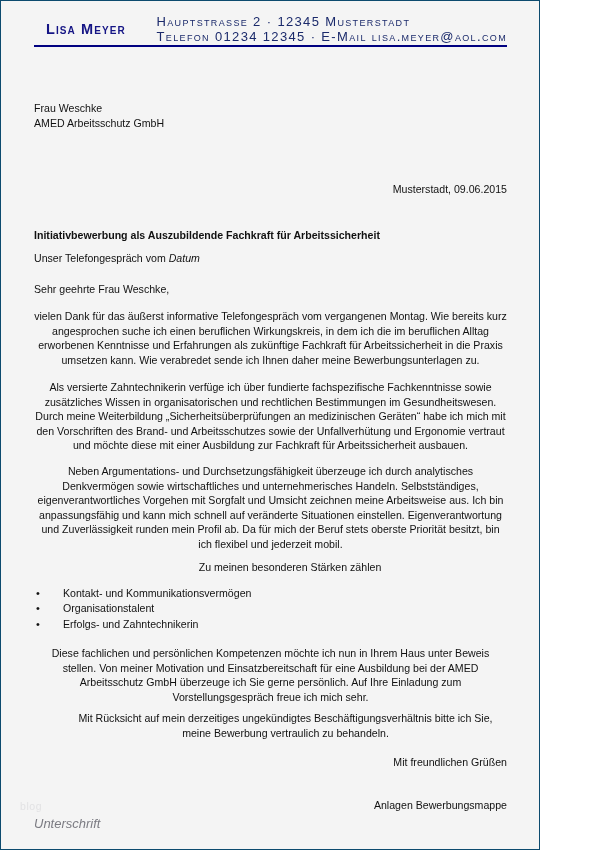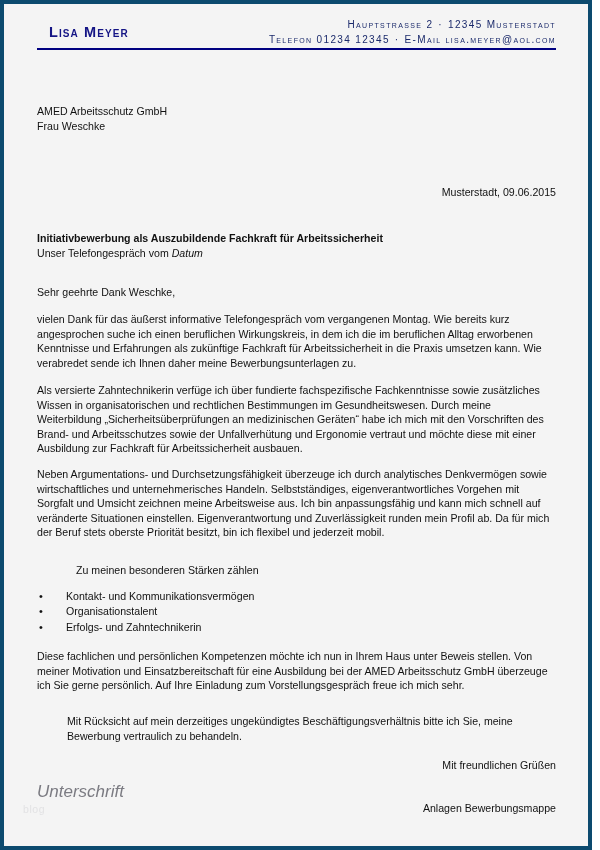--- a/index.html
+++ b/index.html
@@ -5,25 +5,25 @@
   html, body {
     margin: 0;
     padding: 0;
     background: #ffffff;
   }
   body {
     font-family: "Liberation Sans", sans-serif;
   }
   .page {
     position: relative;
-    width: 592px;
+    width: 540px;
     height: 850px;
     box-sizing: border-box;
     background: #f4f4f4;
-    border: 4px solid #0c4a6e;
+    border: 1px solid #0c4a6e;
     overflow: hidden;
   }
 
   
   .letterhead {
     position: absolute;
     left: 33px;
     right: 32px;
     top: 14px;
     height: 30px;
@@ -36,23 +36,23 @@
     font-weight: bold;
     font-size: 14.5px;
     letter-spacing: 1.1px;
     font-variant: small-caps;
     white-space: nowrap;
   }
   .contact-block {
     position: absolute;
     right: 0;
     top: 0;
-    text-align: right;
+    text-align: left;
     color: #1b2a6b;
-    font-size: 10px;
+    font-size: 13px;
     letter-spacing: 1.35px;
     font-variant: small-caps;
     line-height: 14.5px;
     white-space: nowrap;
   }
   .contact-line .sep {
     padding: 0 5px;
   }
   .rule {
     position: absolute;
@@ -84,28 +84,28 @@
 
   .dateline {
     top: 181px;
     text-align: right;
   }
 
   .subject { top: 227px; }
   .subject-main {
     font-weight: bold;
   }
-  .subject-sub { margin-top: 0px; }
+  .subject-sub { margin-top: 8px; }
   .subject-sub em {
     font-style: italic;
   }
 
   .salutation { top: 281px; }
 
-  .para { text-align: left; }
+  .para { text-align: center; }
   .para-1 { top: 308px; }
   .para-2 { top: 379px; }
   .para-3 { top: 463px; }
   .para-strengths-intro { top: 559px; margin-left: 39px; }
   .para-4 { top: 645px; }
   .para-5 { top: 710px; margin-left: 30px; }
   .closing { top: 754px; text-align: right; }
 
   
   .bullets {
@@ -123,24 +123,24 @@
     position: absolute;
     left: 2px;
     top: 0;
     font-size: 11px;
     line-height: 15.4px;
     color: #111111;
   }
 
   
   .signature {
-    top: 781px;
+    top: 816px;
     color: #7b7b82;
     font-style: italic;
-    font-size: 17px;
+    font-size: 13px;
   }
   .watermark {
     position: absolute;
     left: 19px;
     top: 799px;
     color: #e2e2e4;
     font-size: 10.5px;
     letter-spacing: 0.6px;
   }
   .enclosures {
@@ -164,32 +164,32 @@
         <span>Telefon 01234 12345</span><span class="sep">·</span><span>E-Mail lisa.meyer@aol.com</span>
       </div>
     </div>
   </div>
 
   <div class="rule"></div>
 
   <div class="doc">
 
     <div class="block recipient">
+      <div>Frau Weschke</div>
       <div>AMED Arbeitsschutz GmbH</div>
-      <div>Frau Weschke</div>
     </div>
 
     <div class="block dateline">Musterstadt, 09.06.2015</div>
 
     <div class="block subject">
       <div class="subject-main">Initiativbewerbung als Auszubildende Fachkraft für Arbeitssicherheit</div>
       <div class="subject-sub"><span>Unser Telefongespräch vom </span><em>Datum</em></div>
     </div>
 
-    <div class="block salutation">Sehr geehrte Dank Weschke,</div>
+    <div class="block salutation">Sehr geehrte Frau Weschke,</div>
 
     <div class="block para para-1">vielen Dank für das äußerst informative Telefongespräch vom vergangenen Montag. Wie bereits kurz angesprochen suche ich einen beruflichen Wirkungskreis, in dem ich die im beruflichen Alltag erworbenen Kenntnisse und Erfahrungen als zukünftige Fachkraft für Arbeitssicherheit in die Praxis umsetzen kann. Wie verabredet sende ich Ihnen daher meine Bewerbungsunterlagen zu.</div>
 
     <div class="block para para-2">Als versierte Zahntechnikerin verfüge ich über fundierte fachspezifische Fachkenntnisse sowie zusätzliches Wissen in organisatorischen und rechtlichen Bestimmungen im Gesundheitswesen. Durch meine Weiterbildung „Sicherheitsüberprüfungen an medizinischen Geräten“ habe ich mich mit den Vorschriften des Brand- und Arbeitsschutzes sowie der Unfallverhütung und Ergonomie vertraut und möchte diese mit einer Ausbildung zur Fachkraft für Arbeitssicherheit ausbauen.</div>
 
     <div class="block para para-3">Neben Argumentations- und Durchsetzungsfähigkeit überzeuge ich durch analytisches Denkvermögen sowie wirtschaftliches und unternehmerisches Handeln. Selbstständiges, eigenverantwortliches Vorgehen mit Sorgfalt und Umsicht zeichnen meine Arbeitsweise aus. Ich bin anpassungsfähig und kann mich schnell auf veränderte Situationen einstellen. Eigenverantwortung und Zuverlässigkeit runden mein Profil ab. Da für mich der Beruf stets oberste Priorität besitzt, bin ich flexibel und jederzeit mobil.</div>
 
     <div class="block para para-strengths-intro">Zu meinen besonderen Stärken zählen</div>
 
     <ul class="block bullets">

